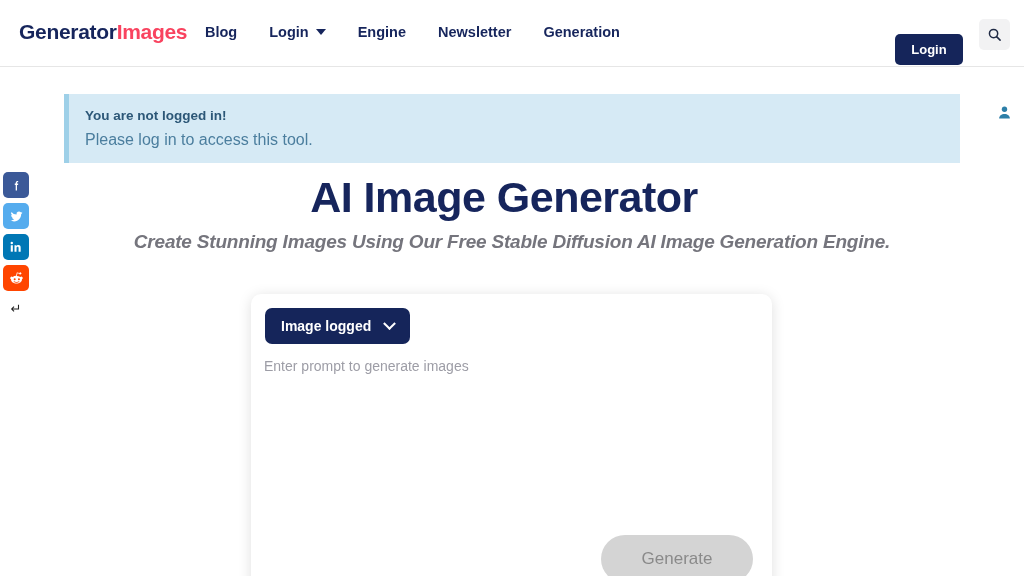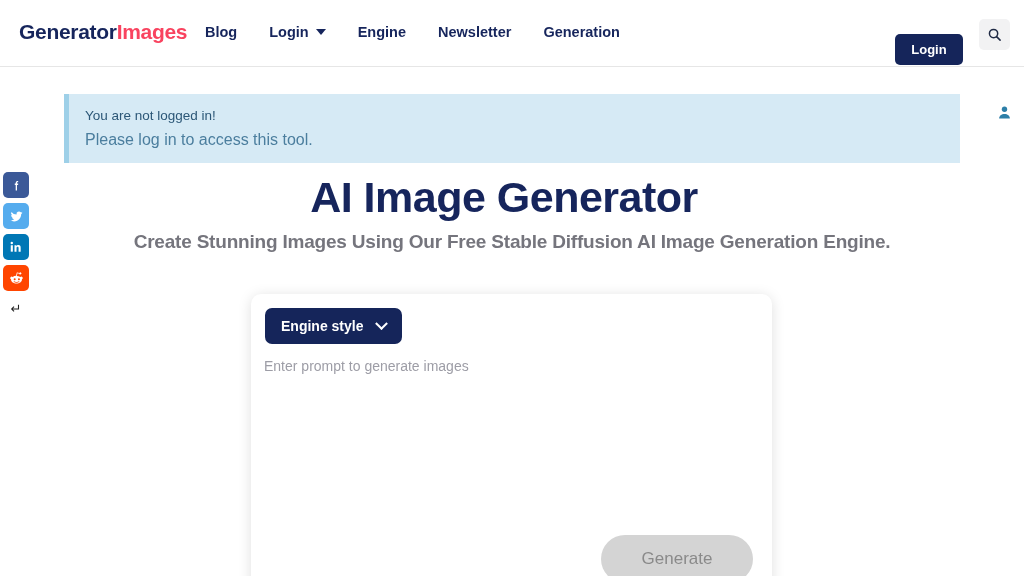--- a/index.html
+++ b/index.html
@@ -84,21 +84,21 @@
   
   .alert {
     position: absolute; left: 64px; top: 94px;
     width: 896px; height: 69px;
     background: #d6eaf5;
     border-left: 5px solid #9ed0e8;
     display: flex; align-items: center;
   }
   .alert-body { padding-left: 16px; }
   .alert-title {
-    font-size: 13.5px; font-weight: 400; color: #2c5777;
+    font-size: 13.5px; font-weight: 700; color: #2c5777;
     margin-bottom: 8px;
   }
   .alert-sub { font-size: 16px; color: #4b7e9e; }
   .alert-user-icon {
     position: absolute; right: 11px; top: 104px;
     color: #2d7fa8;
     display: flex; align-items: center; justify-content: center;
   }
 
   
@@ -106,20 +106,21 @@
     position: absolute; left: 0; top: 173px; width: 1008px;
     text-align: center;
     font-size: 43px; font-weight: 700; color: #16255c;
     letter-spacing: -0.5px;
   }
   .hero-sub {
     position: absolute; left: 0; top: 231px; width: 1024px;
     text-align: center;
     font-size: 19px; font-weight: 700; color: #75757d;
     letter-spacing: -0.2px;
+    font-style: italic;
   }
 
   
   .tool-card {
     position: absolute; left: 251px; top: 294px;
     width: 521px; height: 320px;
     background: #ffffff;
     border-radius: 10px;
     box-shadow: 0 2px 14px rgba(0,0,0,0.13);
     overflow: hidden;
@@ -239,20 +240,20 @@
     <path d="M4.4 20.5c0-4.2 3.4-6.5 7.6-6.5s7.6 2.3 7.6 6.5z"></path>
   </svg>
 </div>
 
 <h1 class="hero-title">AI Image Generator</h1>
 <p class="hero-sub">Create Stunning Images Using Our Free Stable Diffusion AI Image Generation Engine.</p>
 
 <div class="tool-card">
 
   <button class="style-btn">
-    <span>Engine style</span>
+    <span>Image logged</span>
     <span class="chev"></span>
   </button>
 
   <textarea class="prompt-area" placeholder="Enter prompt to generate images" style=""></textarea>
 
   <button class="generate-btn">Generate</button>
 </div>
 
 </body></html>

